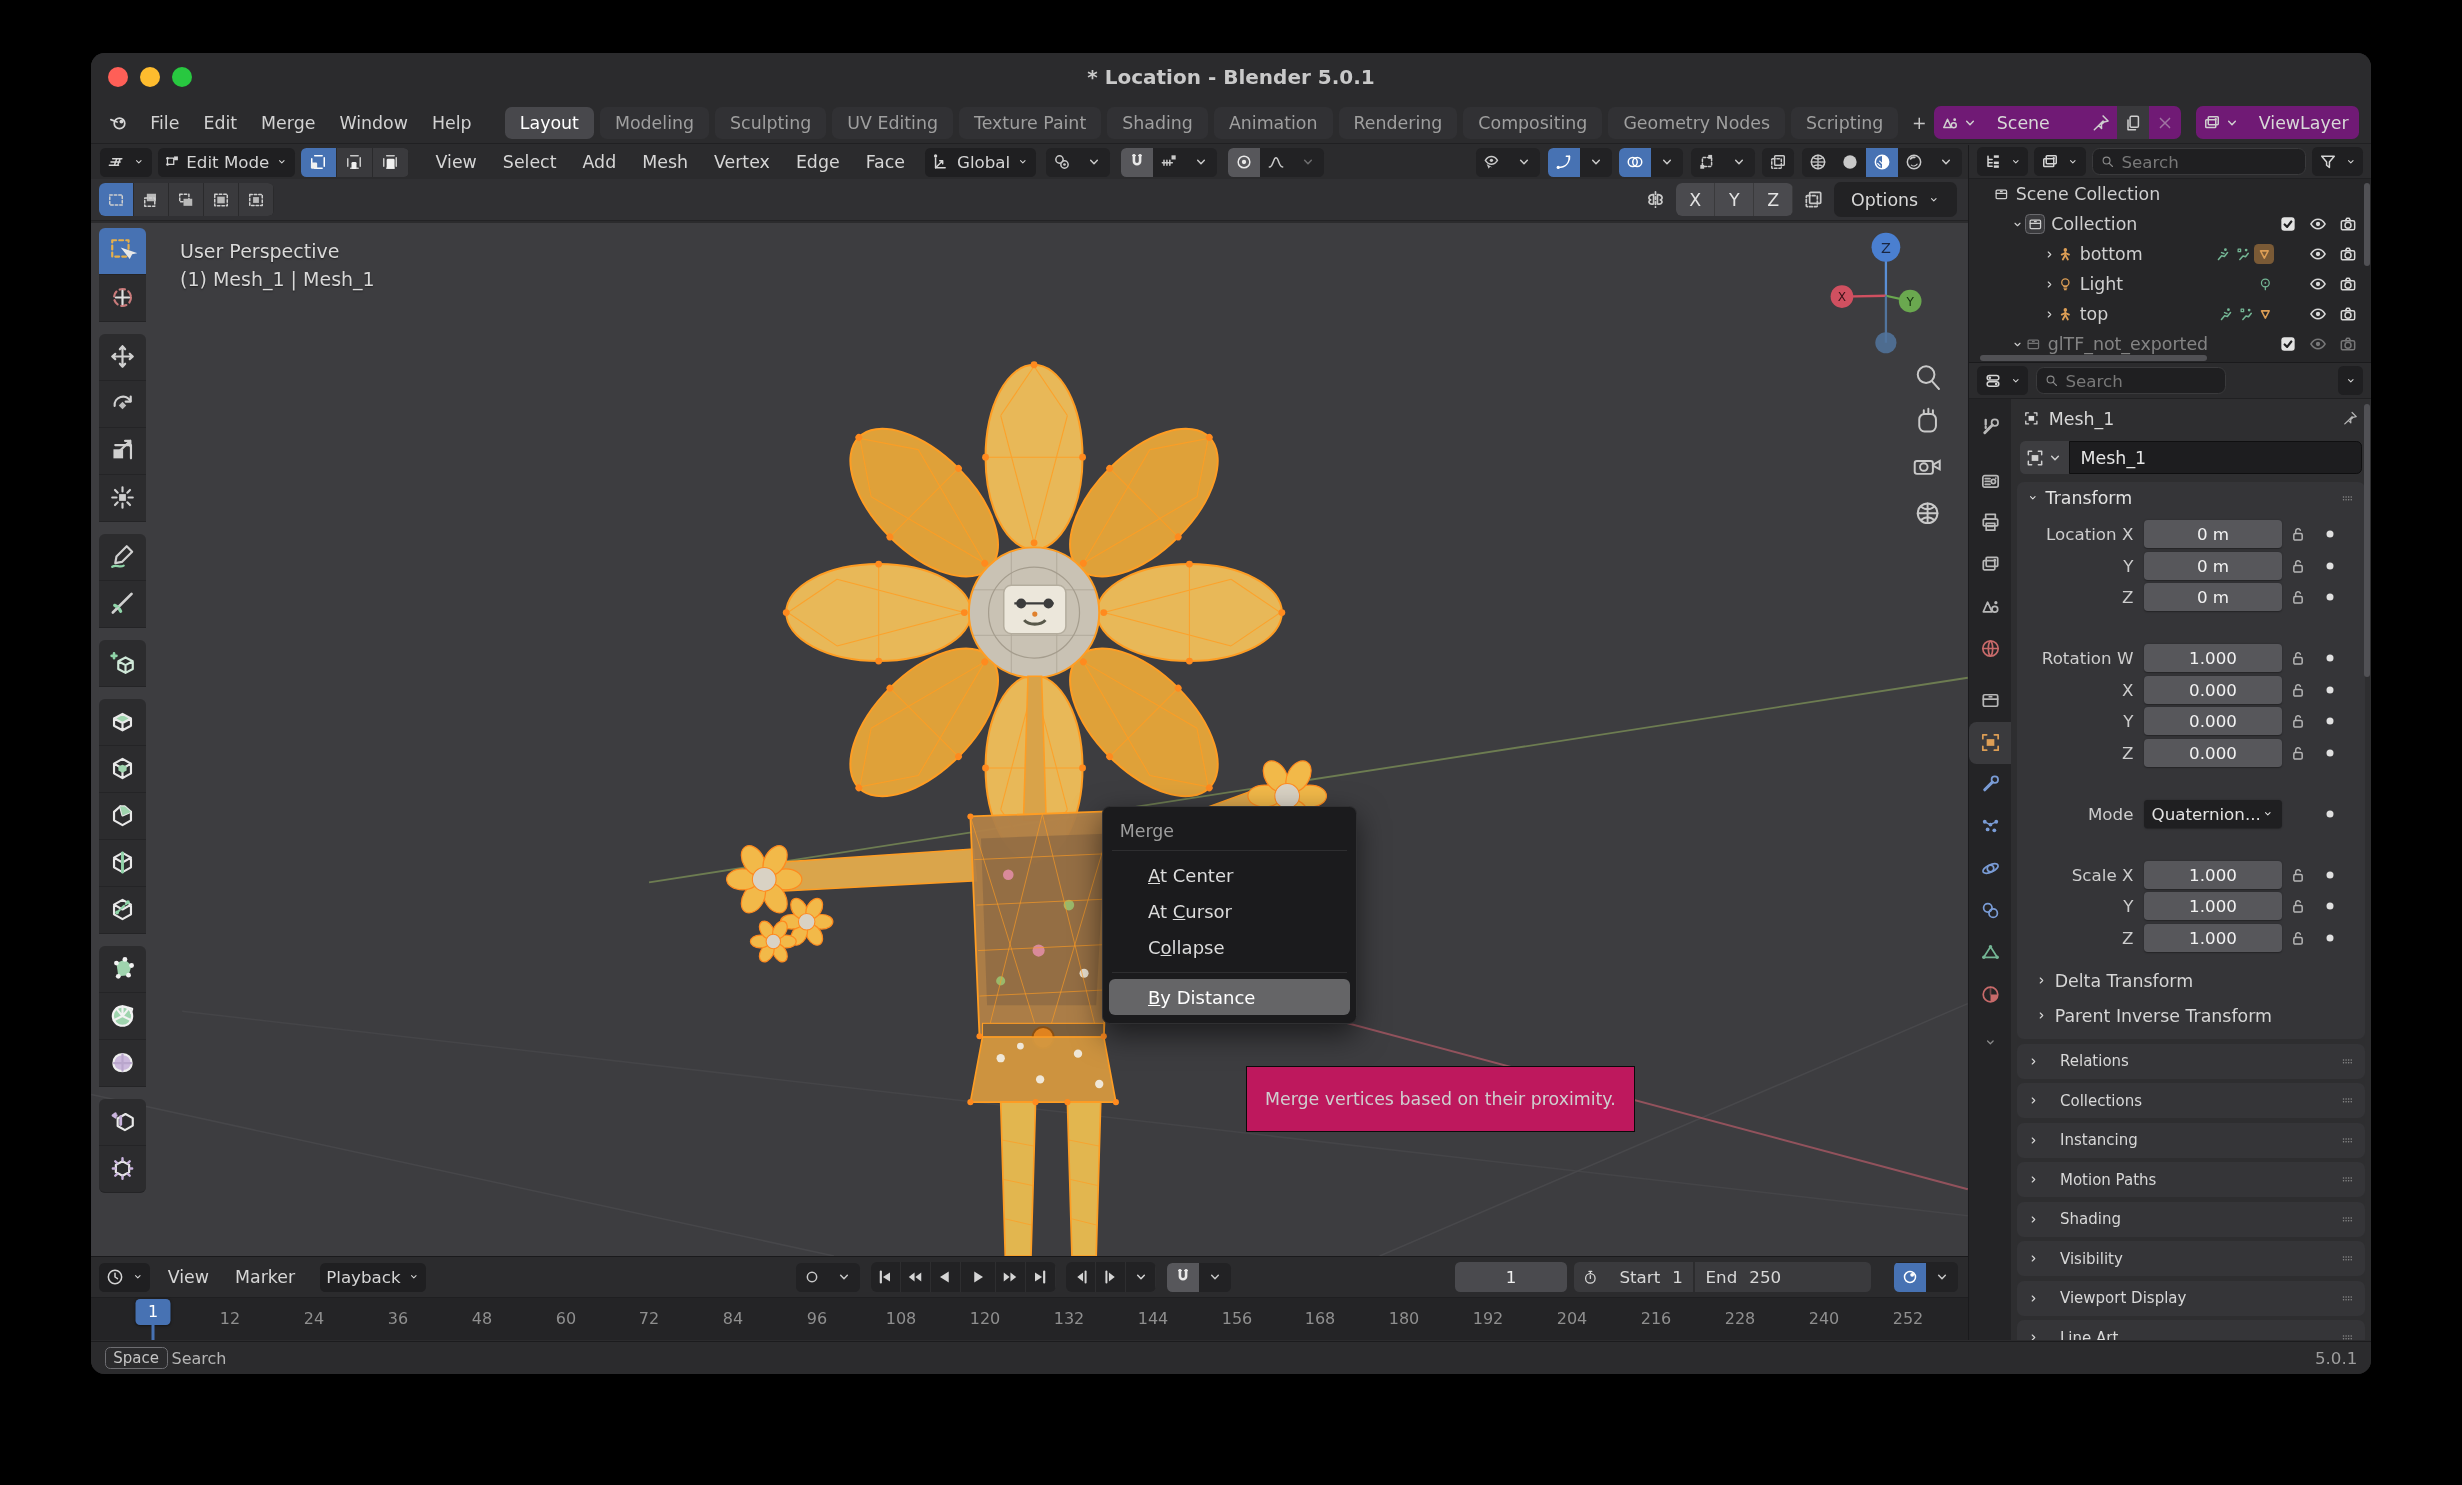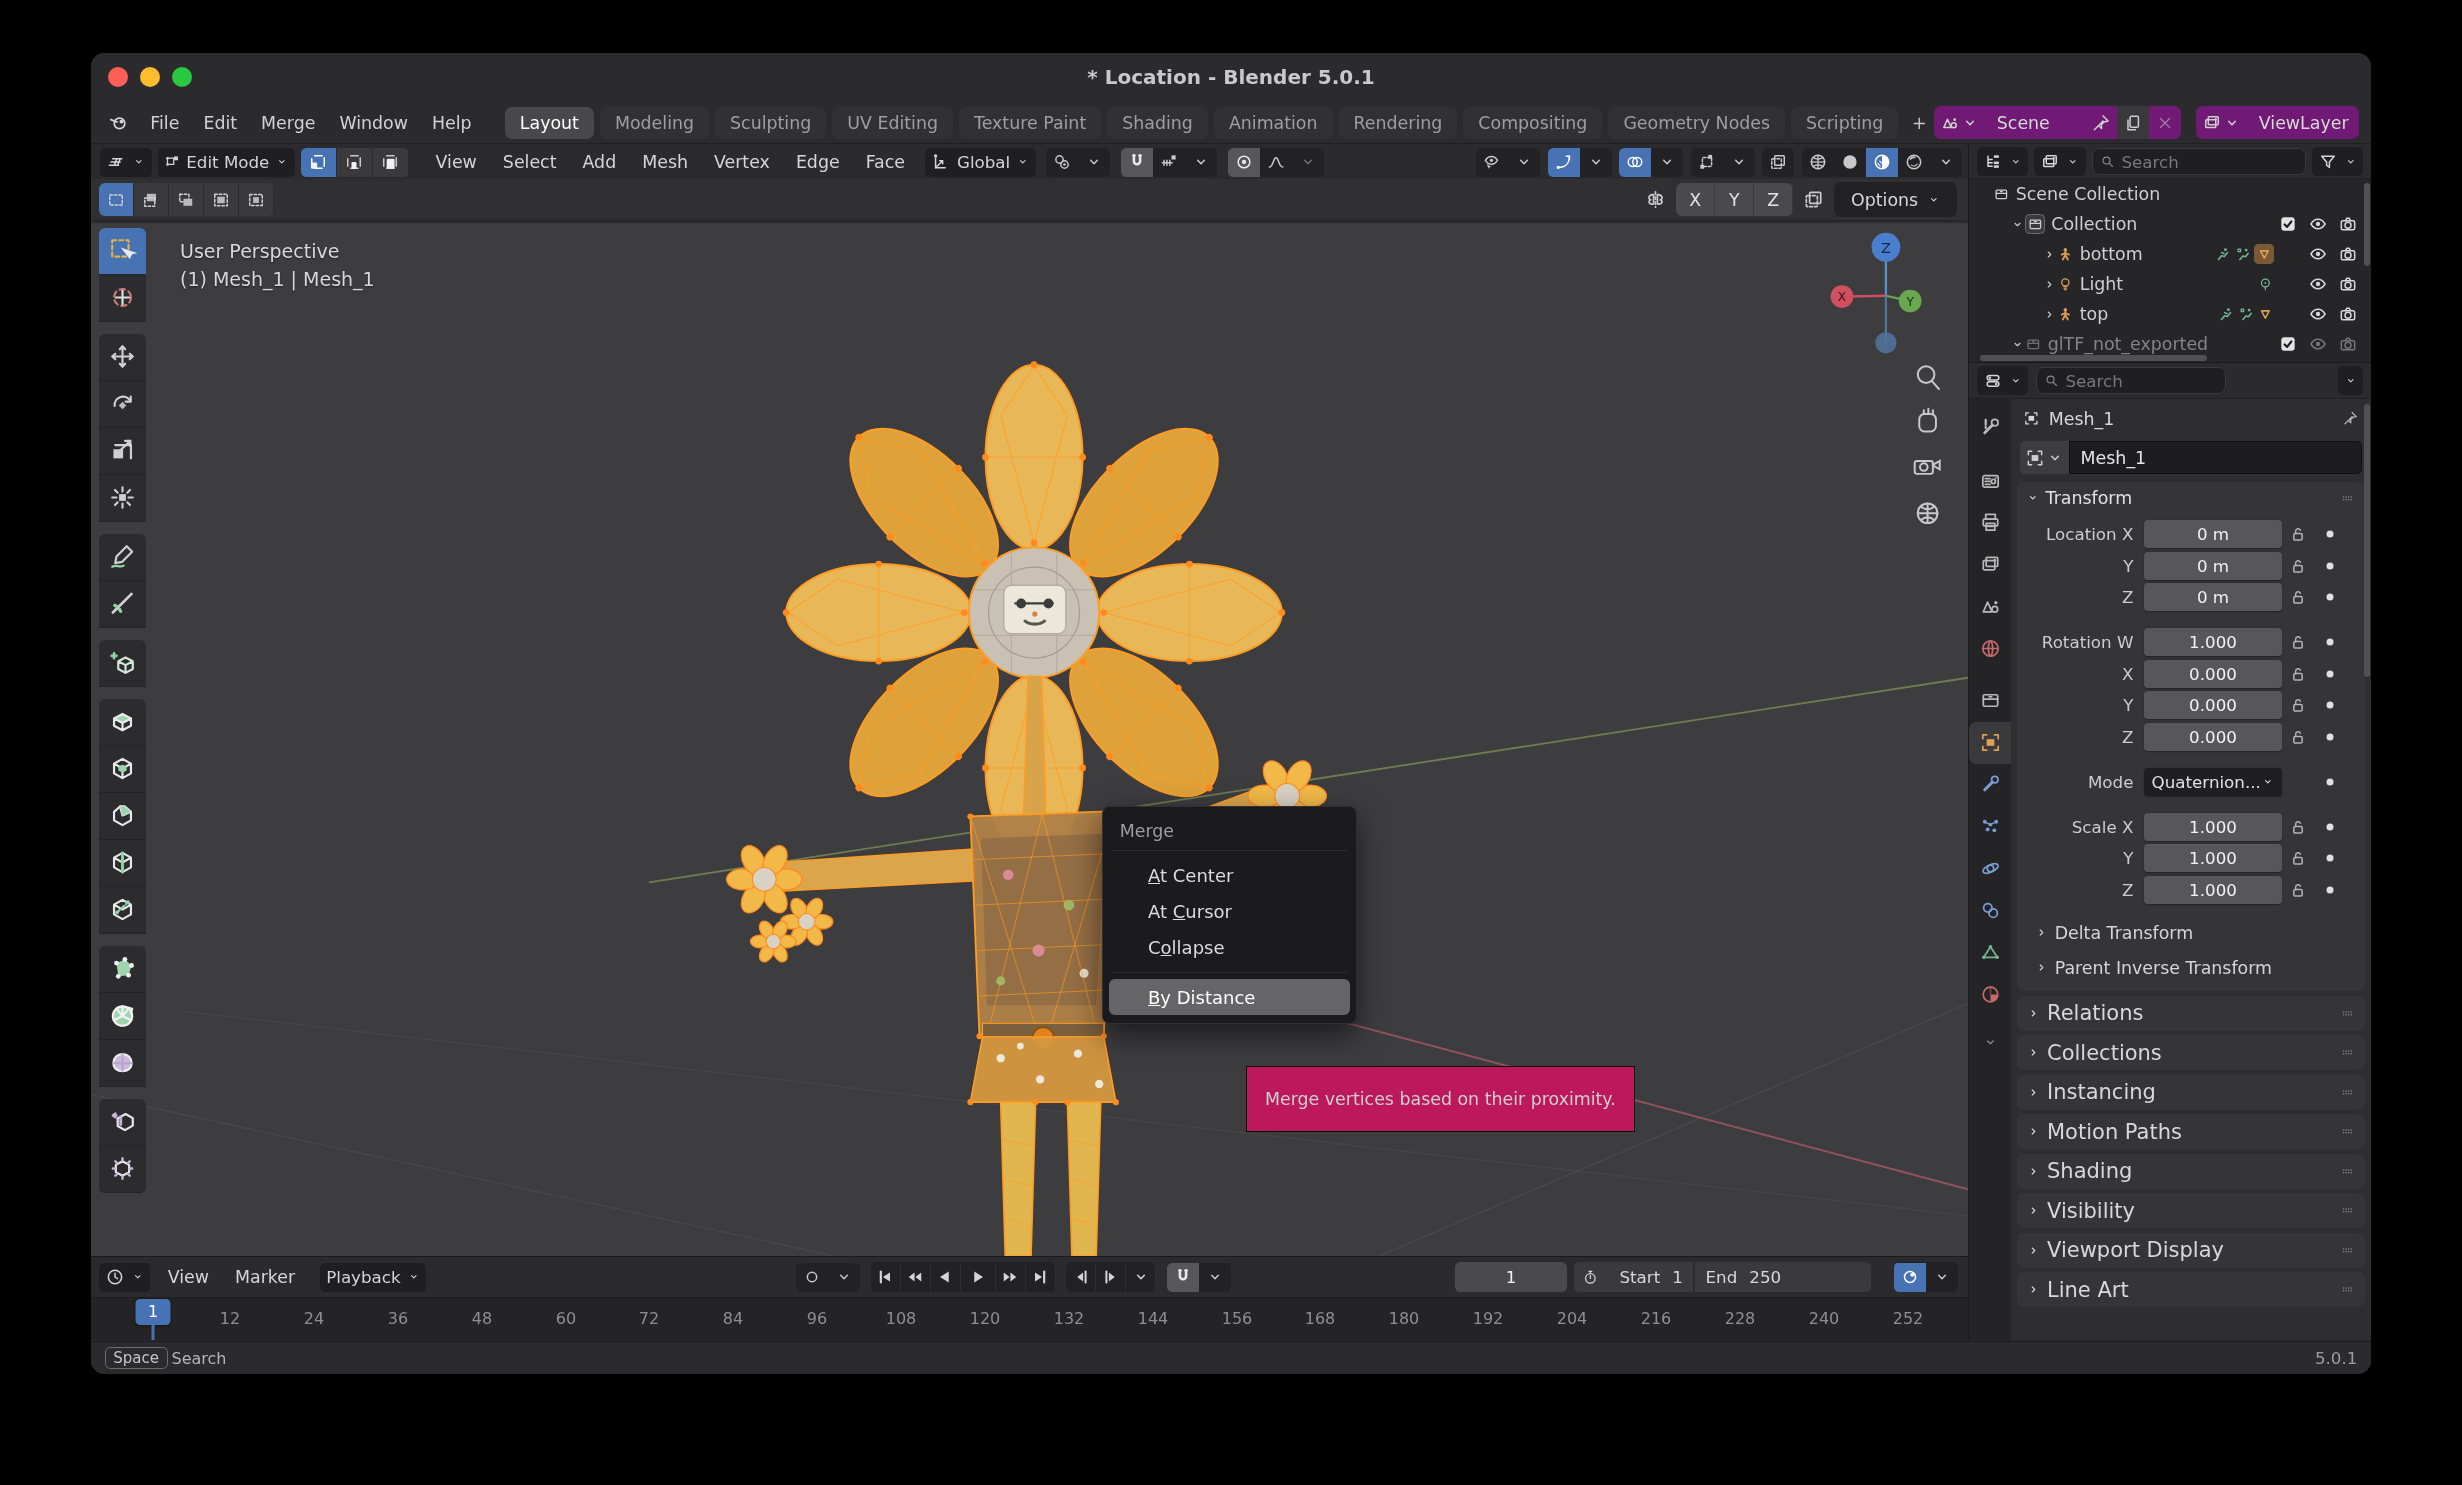--- a/index.html
+++ b/index.html
@@ -101,27 +101,27 @@
   .pcontent { flex:1; position:relative; background:#2e2e30; overflow:hidden;}
   .crumb { display:flex; align-items:center; height:39px; padding:0 12px; color:#d8d8d8; font-size:17.4px; gap:9px;}
   .crumb .pinr { margin-left:auto; color:#b5b5b5;}
   .namerow { display:flex; align-items:center; margin:3px 9px 7.6px; height:33px; }
   .nameicon { display:flex; align-items:center; background:#3d3d40; border-radius:5.3px 0 0 5.3px; height:33px; padding:0 4.5px; color:#cfcfcf;}
   .nameinput { flex:1; height:33px; background:#1d1d1f; border-radius:0 5.3px 5.3px 0; color:#e5e5e5; font-size:17.4px; display:flex; align-items:center; padding:0 10.6px; border:0.8px solid #0f0f10;}
   .panel { background:#353538; border-radius:6.8px; margin:3px 6px; }
   .panelhead { display:flex; align-items:center; height:33px; padding:0 9px; color:#e2e2e2; font-size:17.4px; gap:6px;}
   .panelhead .dots { margin-left:auto; color:#8a8a8a;}
   .trow { display:flex; align-items:center; height:30px; margin:1.5px 0; }
-  .trow.gap { margin-top:15px; }
+  .trow.gap { margin-top:31px; }
   .tlabel { width:127px; text-align:right; padding-right:10.6px; color:#cdcdcd; font-size:16.7px; white-space:nowrap;}
   .tfield { width:138px; height:28px; background:#57575b; border-radius:3.8px; display:flex; align-items:center; justify-content:center; color:#f2f2f2; font-size:16.7px; box-shadow:0 0.8px 1.5px rgba(0,0,0,.35);}
   .tfield.select { background:#1f1f21; justify-content:space-between; padding:0 7.6px; color:#e2e2e2;}
   .tslot { width:32px; display:flex; justify-content:center; color:#b5b5b5;}
   .subrow { display:flex; align-items:center; height:35px; padding-left:16.7px; color:#d5d5d5; font-size:17.4px; gap:6px;}
-  .cpanel { background:#353538; border-radius:6.8px; margin:4.5px 6px; height:35px; display:flex; align-items:center; padding:0 9px; color:#d8d8d8; font-size:21px; gap:6px;}
+  .cpanel { background:#353538; border-radius:6.8px; margin:4.5px 6px; height:35px; display:flex; align-items:center; padding:0 9px; color:#d8d8d8; font-size:15px; gap:19px;}
   .cpanel .dots { margin-left:auto; color:#8a8a8a; }
   .pscroll { position:absolute; right:1.5px; top:4.5px; width:5.3px; height:273px; background:#515155; border-radius:3px;}
 
   
   .timeline { position:absolute; left:0; top:1203px; width:1877px; height:84px; background:#242426; border-top:1.5px solid #1a1a1c;}
   .tl-header { position:relative; height:41px; background:#2b2b2d; display:flex; align-items:center; border-bottom:1.5px solid #1f1f21;}
   .tl-left { display:flex; align-items:center; gap:4.5px; margin-left:7.6px; }
   .tl-center { position:absolute; left:705px; display:flex; align-items:center; gap:10.6px; }
   .transport { display:flex; background:#222224; border-radius:6px; overflow:hidden;}
   .tpbtn { width:30px; height:30px; display:flex; align-items:center; justify-content:center; color:#d5d5d5; border-right:0.8px solid #2e2e30;}

